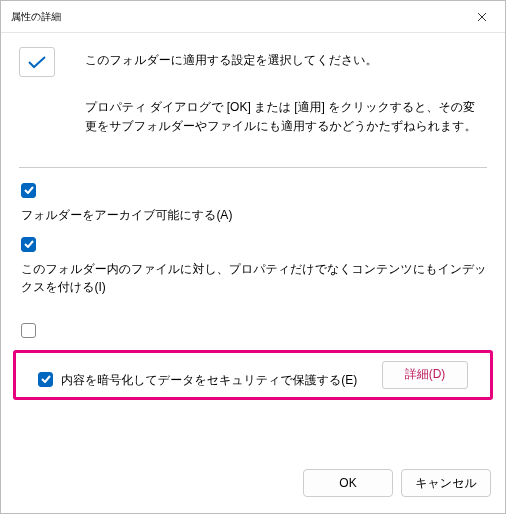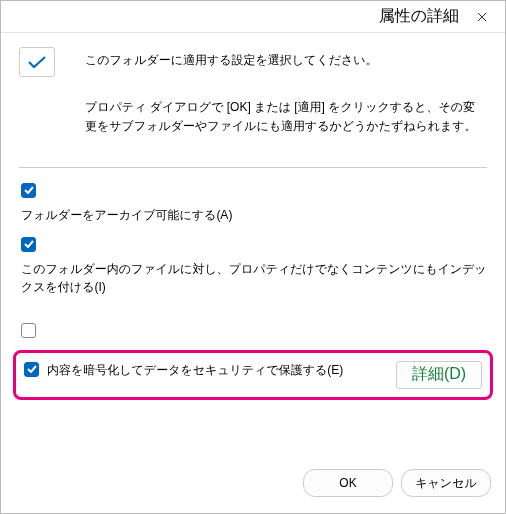--- a/index.html
+++ b/index.html
@@ -19,21 +19,21 @@
   display: flex;
   flex-direction: column;
 }
 .titlebar {
   display: flex;
   align-items: center;
   height: 32px;
   padding-left: 10px;
   border-bottom: 1px solid #e5e5e5;
 }
-.title-text { flex: 1; font-size: 16px; text-align: right; }
+.title-text { flex: 1; font-size: 10px; }
 .close-btn {
   width: 46px;
   height: 32px;
   display: flex;
   align-items: center;
   justify-content: center;
   cursor: pointer;
 }
 .close-btn svg { width: 10px; height: 10px; }
 .content {
@@ -85,52 +85,52 @@
   align-items: center;
   justify-content: center;
   cursor: pointer;
 }
 .chk.checked { background: #0067c0; border-color: #0067c0; }
 .chk svg { width: 10px; height: 8px; stroke: #fff; stroke-width: 2; fill: none; display: none; }
 .chk.checked svg { display: block; }
 .opt-label { line-height: 1.5; cursor: pointer; }
 .hl-row {
   border: 3px solid #e6007e;
-  border-radius: 8px;
-  padding: 8px 8px;
+  border-radius: 3px;
+  padding: 8px 22px;
   margin-left: -6px;
   margin-right: -6px;
   display: flex;
-  align-items: flex-start;
+  align-items: flex-end;
   gap: 10px;
 }
 .hl-left { display: flex; align-items: flex-start; gap: 8px; flex: 1; }
 .detail-btn {
   width: 86px;
   height: 28px;
   border: 1px solid #ccc;
   background: #fdfdfd;
-  color: #15803d;
-  border-radius: 3px;
-  font-size: 16px;
+  color: #be185d;
+  border-radius: 3px;
+  font-size: 12px;
   font-family: inherit;
   cursor: default;
 }
 .footer {
   display: flex;
   justify-content: flex-end;
   gap: 8px;
   padding: 12px 14px 16px 14px;
 }
 .footer button {
   width: 90px;
   height: 28px;
   border: 1px solid #ccc;
   background: #fdfdfd;
-  border-radius: 12px;
+  border-radius: 4px;
   font-size: 12px;
   font-family: inherit;
   cursor: pointer;
 }
 </style>
 </head>
 <body>
 
 <div class="dialog">
   <div class="titlebar">

